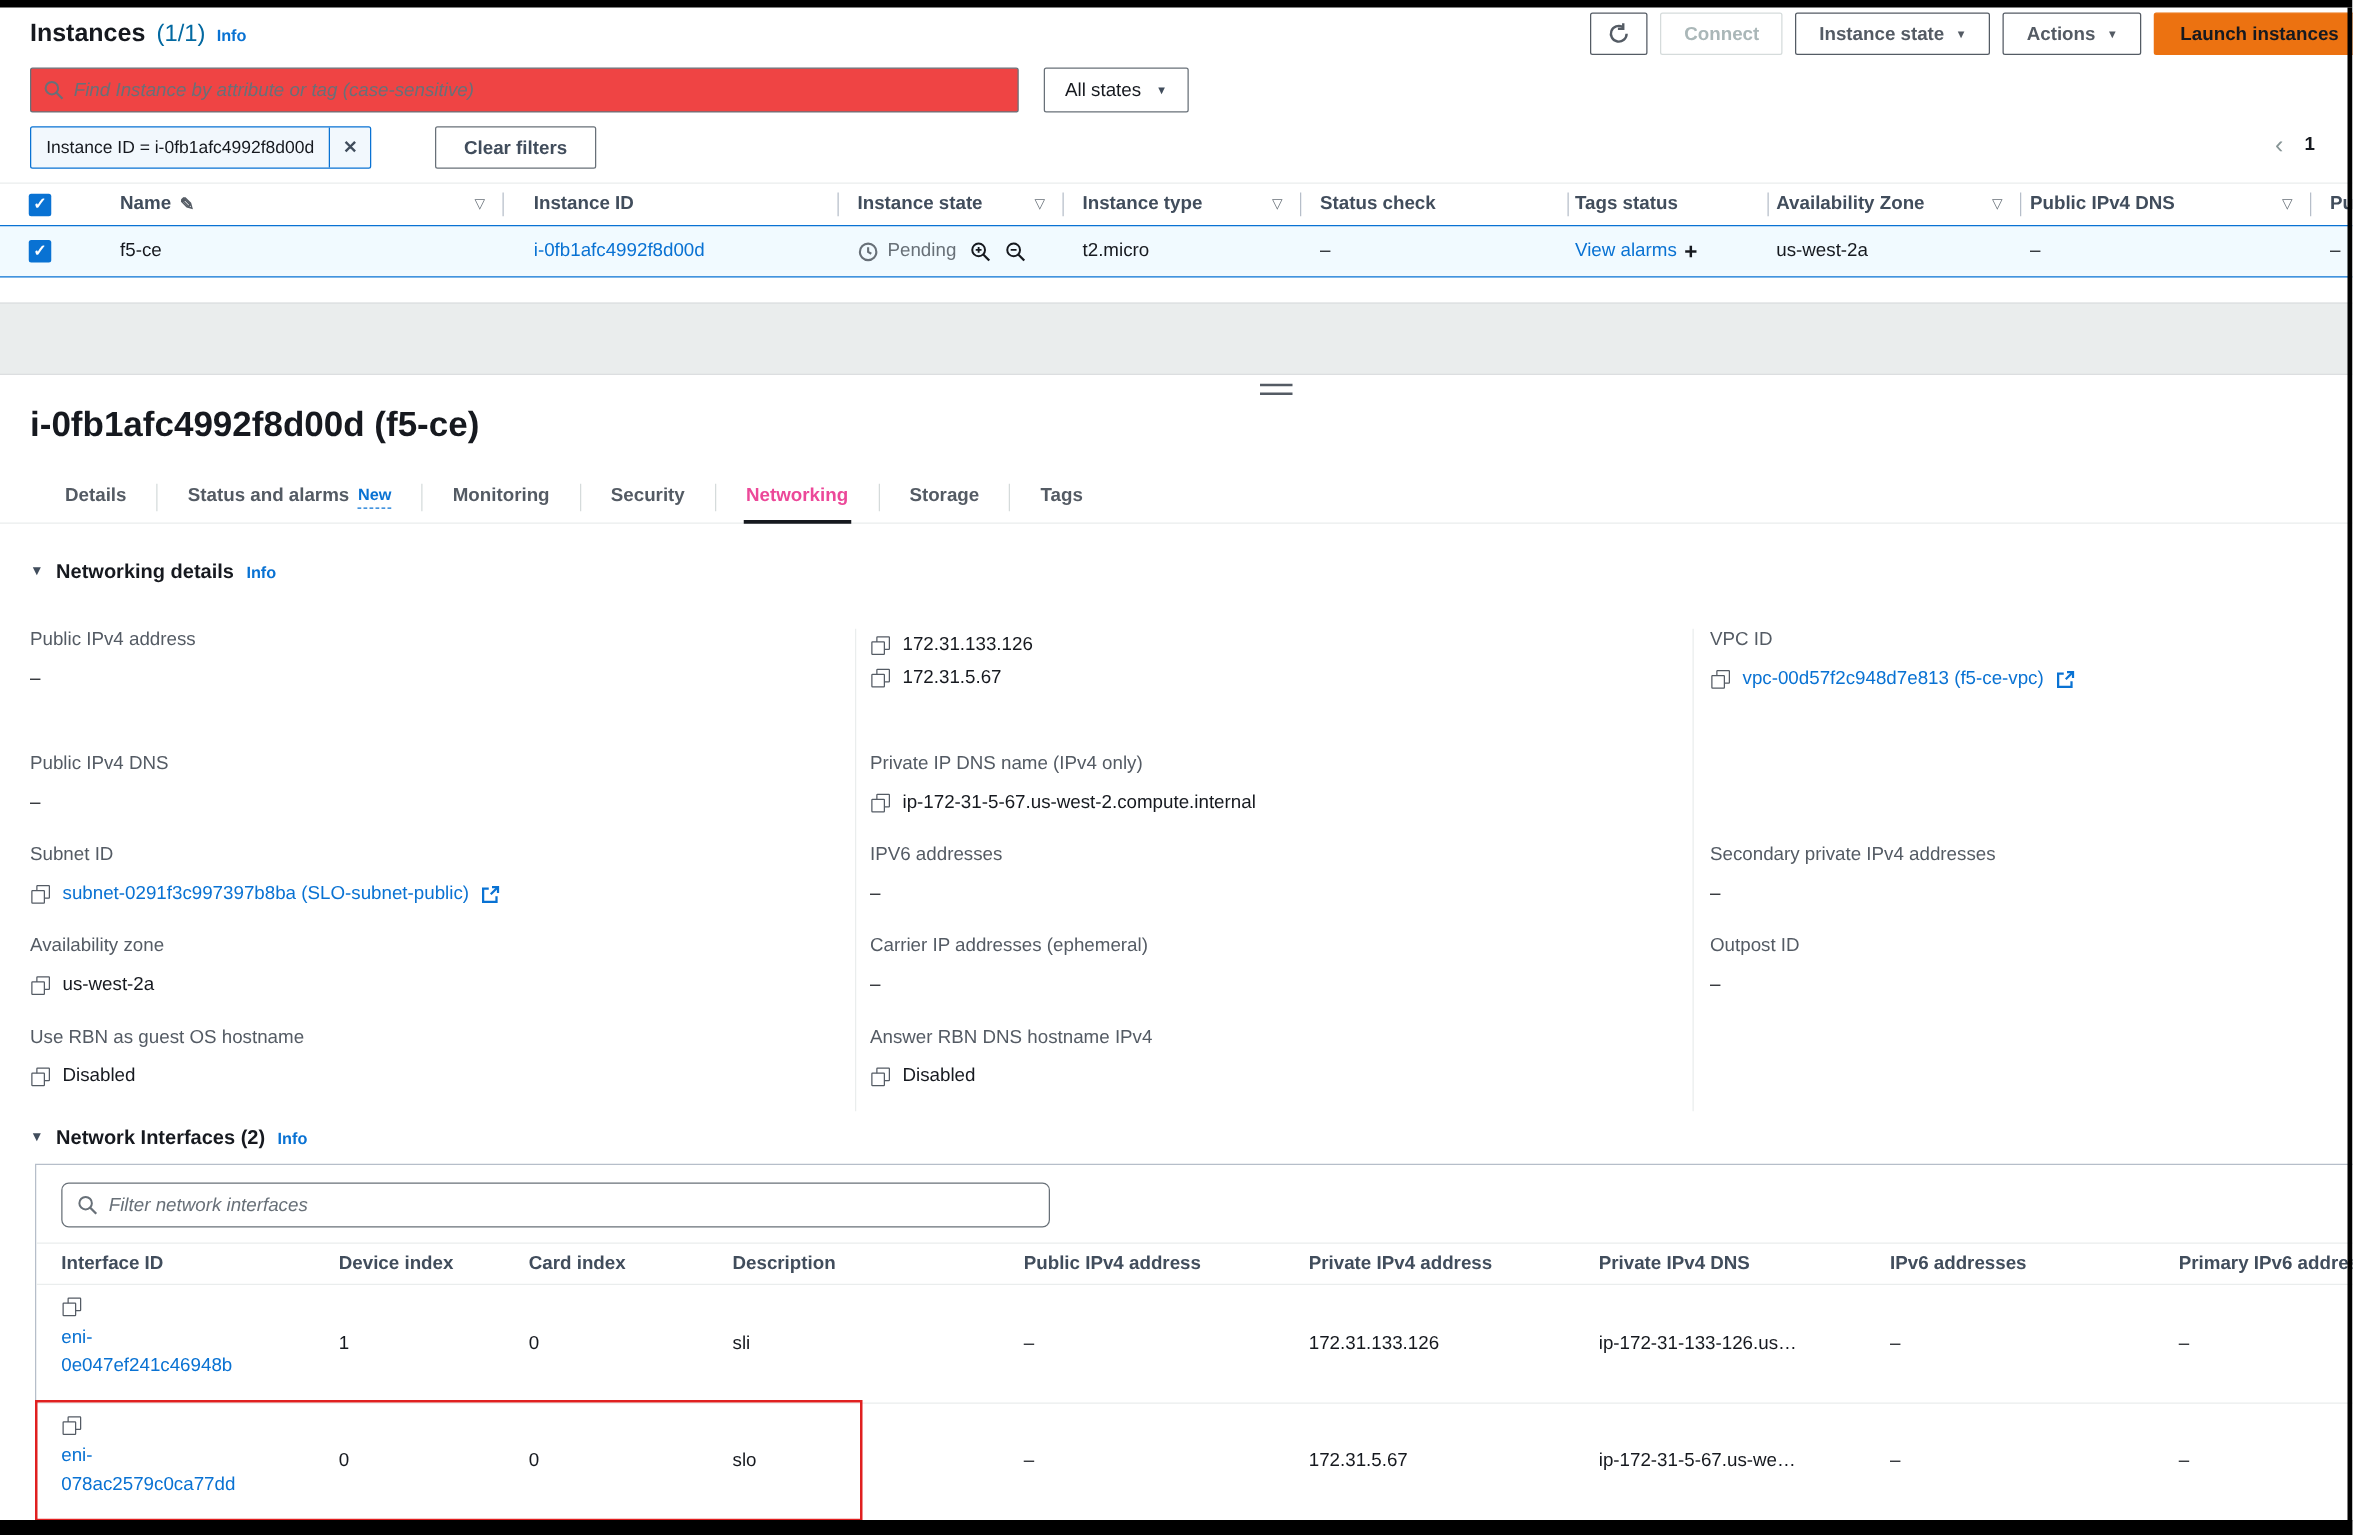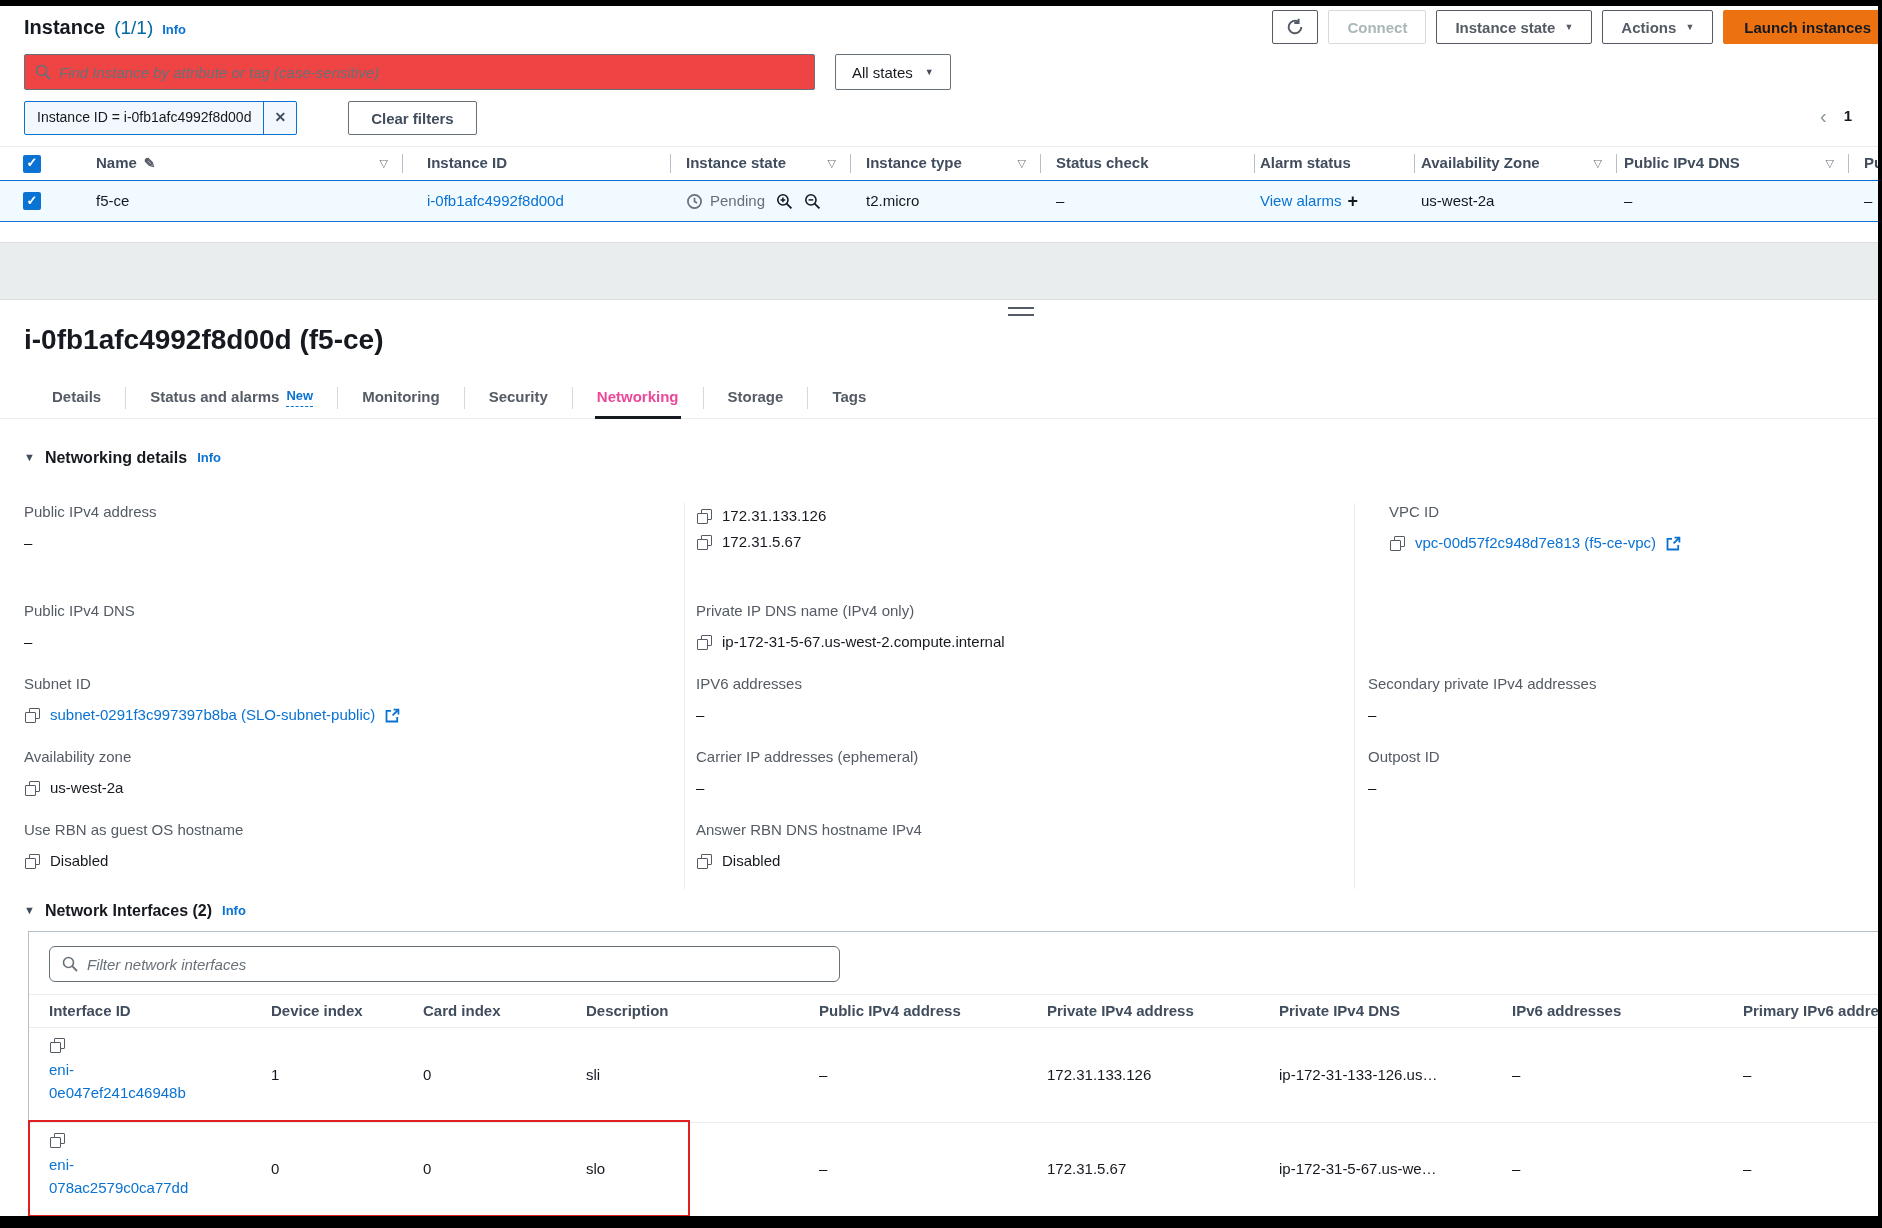--- a/index.html
+++ b/index.html
@@ -122,21 +122,21 @@
   .sect-hdr.nd { margin-top:28px; }
   .sect-hdr.ni { margin-top:10px; height:24px; }
   .tri { font-size:11px; color:#414d5c; cursor:pointer; }
   .sect-title { font-size:16px; font-weight:700; }
 
   .fields { margin-top:34px; display:flex; }
   .fcol1 { flex:0 0 660px; }
   .fcol2 { flex:0 0 670px; border-left:1px solid #eaeded; padding-left:11px; }
   .fcol3 { flex:1 1 auto; border-left:1px solid #eaeded; padding-left:13px; }
   .fgroup { overflow:hidden; }
-  .h99 { height:99px; } .h73 { height:73px; } .h172 { height:172px;margin-left:21px; } .hlast { height:68px; }
+  .h99 { height:99px; } .h73 { height:73px; } .h172 { height:172px; } .hlast { height:68px; }
   .flabel { color:#545b64; font-size:15px; margin-bottom:9px; }
   .fval { display:flex; align-items:center; gap:9px; height:26px; font-size:15px; }
   .copy { position:relative; width:17px; height:17px; flex:0 0 17px; display:inline-block; cursor:pointer; }
   .copy::before { content:""; position:absolute; top:1px; right:1px; width:9px; height:9px; border:1.6px solid #545b64; border-radius:1px; }
   .copy::after  { content:""; position:absolute; bottom:1px; left:1px; width:9px; height:9px; border:1.6px solid #545b64; border-radius:1px; background:#fff; }
   .extlink { display:flex; align-items:center; cursor:pointer; }
 
   
   .ni-card { position:relative; margin-top:8px; margin-left:4px; width:1960px;
     border:1px solid #b6bec9; padding:14px 0 0 0; background:#fff; }
@@ -171,21 +171,21 @@
   svg { display:block; }
 </style>
 </head>
 <body>
 
 <div class="topbar"></div>
 
 <div class="page">
   <div class="hdr-row1">
     <div class="title-wrap">
-      <h1>Instance</h1>
+      <h1>Instances</h1>
       <span class="count">(1/1)</span>
       <span class="info-link">Info</span>
     </div>
     <div class="hdr-buttons">
       <button class="btn icon-btn">
         <span>
           <svg width="18" height="18" viewBox="0 0 16 16">
               <path d="M13.6 8A5.6 5.6 0 1 1 10.8 3.15" fill="none" stroke="#545b64" stroke-width="1.7"></path>
               <path d="M11.2 0.6 V4.4 H7.4" fill="none" stroke="#545b64" stroke-width="1.7"></path>
             </svg>
@@ -257,21 +257,21 @@
       <span class="sort">▽</span>
     </div>
     <div class="col c-type bl">
       <span>Instance type</span>
       <span class="sort">▽</span>
     </div>
     <div class="col c-status bl">
         <span>Status check</span>
       </div>
     <div class="col c-alarm bl">
-        <span>Alarm status</span>
+        <span>Tags status</span>
       </div>
     <div class="col c-az bl">
       <span>Availability Zone</span>
       <span class="sort">▽</span>
     </div>
     <div class="col c-dns bl">
       <span>Public IPv4 DNS</span>
       <span class="sort">▽</span>
     </div>
     <div class="col c-last bl">

